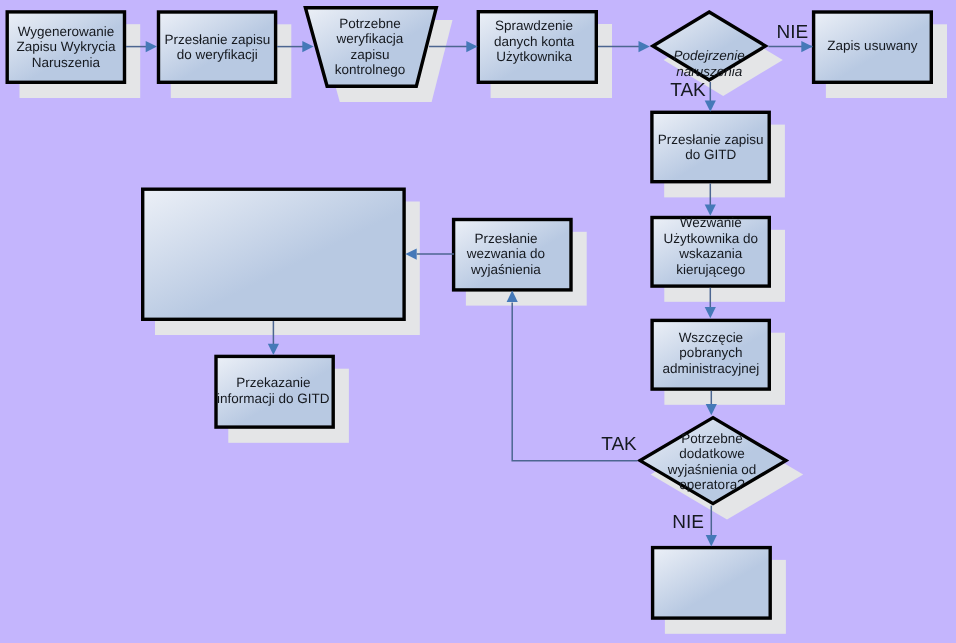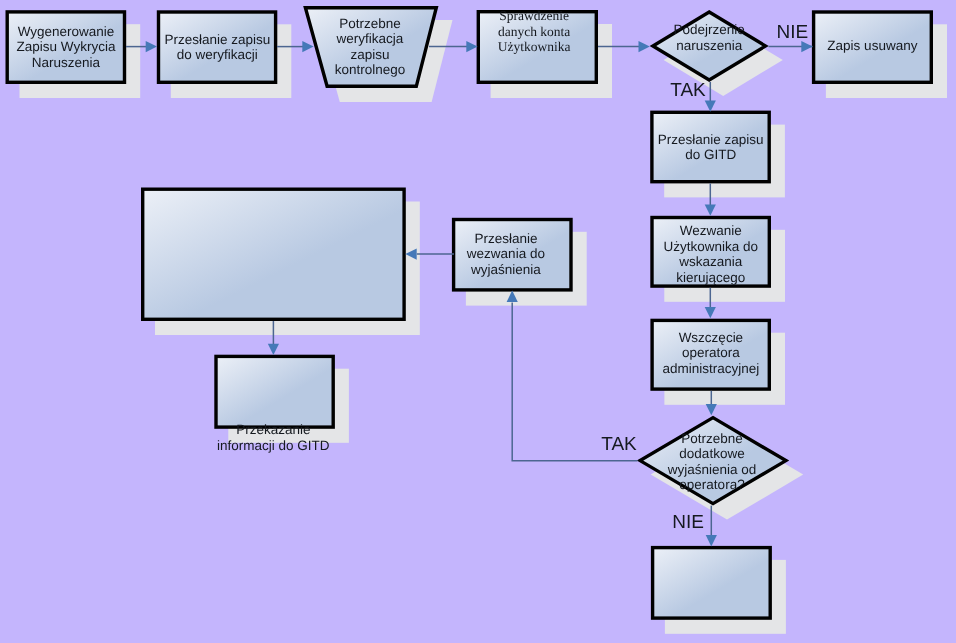--- a/index.html
+++ b/index.html
@@ -98,43 +98,43 @@
 
   <div class="node-label" style="left:5.5px;top:23.6px;width:121px;">Wygenerowanie
 Zapisu Wykrycia
 Naruszenia</div>
   <div class="node-label" style="left:156.8px;top:31.8px;width:121px;">Przesłanie zapisu
 do weryfikacji</div>
   <div class="node-label" style="left:325.5px;top:15.9px;width:89px;">Potrzebne
 weryfikacja
 zapisu
 kontrolnego</div>
-  <div class="node-label" style="left:476.6px;top:8px;width:115px;font-family:Liberation Serif, serif;">Sprawdzenie
+  <div class="node-label" style="left:476.6px;top:18px;width:115px;">Sprawdzenie
 danych konta
 Użytkownika</div>
-  <div class="node-label" style="left:649.2px;top:22px;width:120px;">Podejrzenie
+  <div class="node-label" style="left:649.2px;top:48px;width:120px;font-style:italic;">Podejrzenie
 naruszenia</div>
   <div class="node-label" style="left:811.9px;top:37.6px;width:121px;">Zapis usuwany</div>
   <div class="node-label" style="left:650.2px;top:131.5px;width:121px;">Przesłanie zapisu
 do GITD</div>
-  <div class="node-label" style="left:650.3px;top:223px;width:121px;border-radius:31px;">Wezwanie
+  <div class="node-label" style="left:650.3px;top:215px;width:121px;border-radius:31px;">Wezwanie
 Użytkownika do
 wskazania
 kierującego</div>
   <div class="node-label" style="left:650.4px;top:329.8px;width:121px;">Wszczęcie
-operatora
+pobranych
 administracyjnej</div>
   <div class="node-label" style="left:644px;top:430.8px;width:136px;">Potrzebne
 dodatkowe
 wyjaśnienia od
 operatora?</div>
   <div class="node-label" style="left:451.9px;top:230.9px;width:108px;">Przesłanie
 wezwania do
 wyjaśnienia</div>
-  <div class="node-label" style="left:212.8px;top:375.4px;width:121px;margin-top:47px;">Przekazanie
+  <div class="node-label" style="left:212.8px;top:375.4px;width:121px;">Przekazanie
 informacji do GITD</div>
 
   <div class="edge-label" style="left:776.5px;top:24.5px;">NIE</div>
   <div class="edge-label" style="left:670.2px;top:82.6px;">TAK</div>
   <div class="edge-label" style="left:601.2px;top:436.8px;">TAK</div>
   <div class="edge-label" style="left:672.3px;top:514.5px;">NIE</div>
 
 </div>
 
 </body></html>

